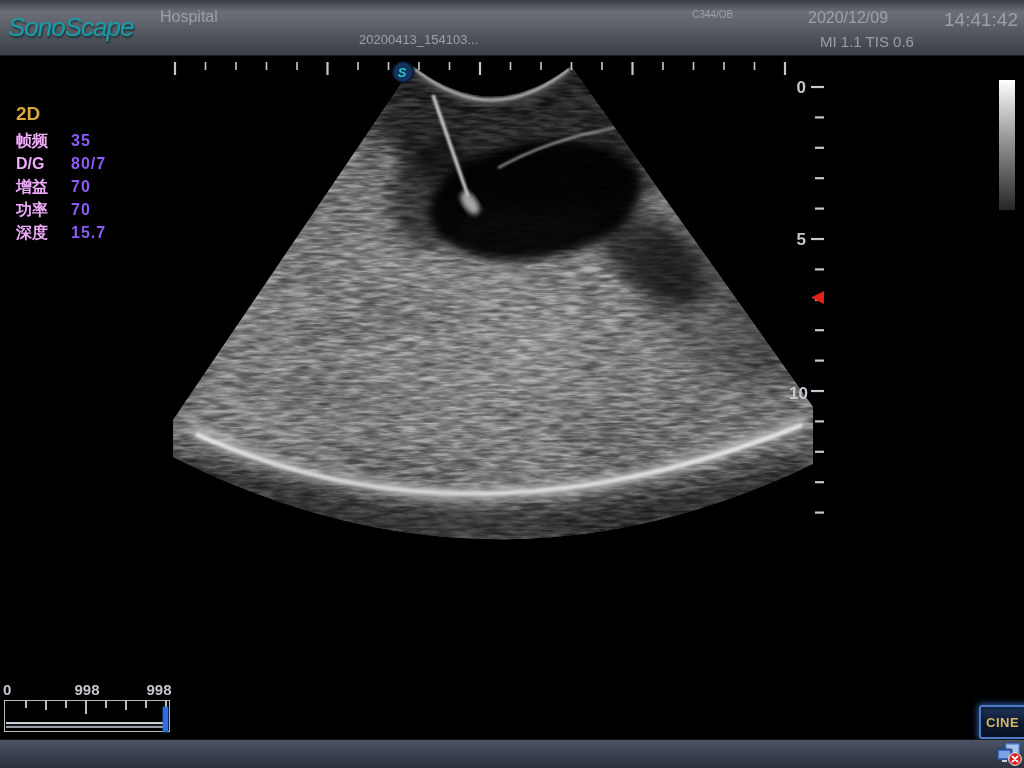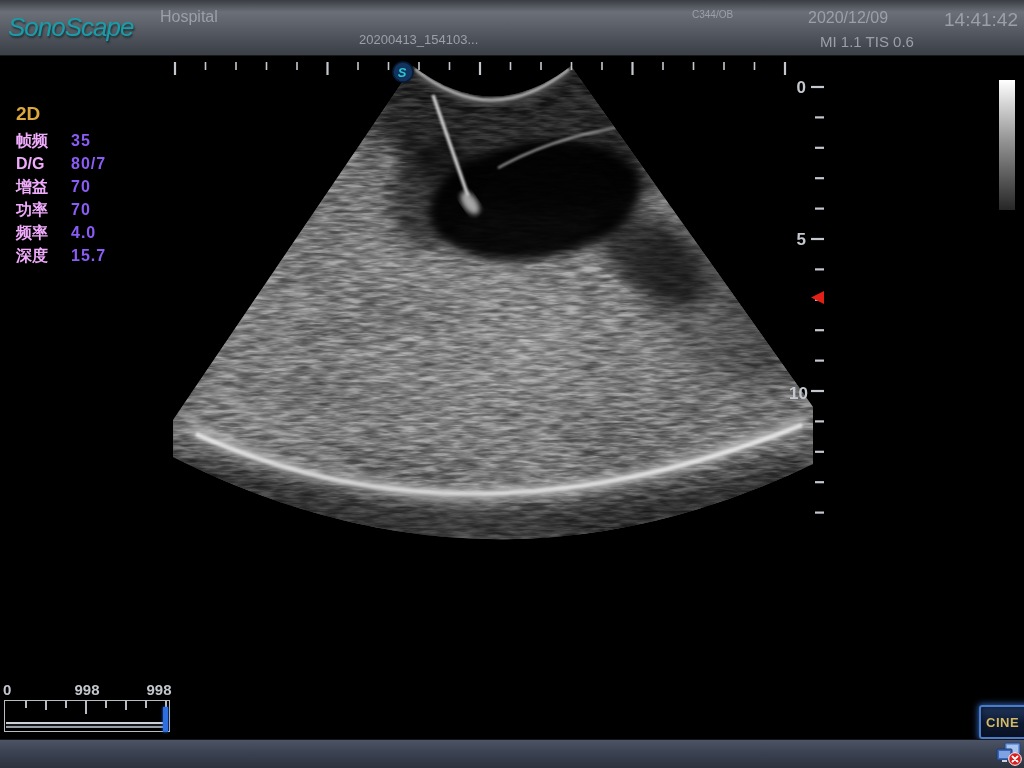--- a/index.html
+++ b/index.html
@@ -220,24 +220,20 @@
       </div>
       <div class="prow">
         <span class="lab">增益</span>
         <span class="val">70</span>
       </div>
       <div class="prow">
         <span class="lab">功率</span>
         <span class="val">70</span>
       </div>
       <div class="prow">
-        <span class="lab">频率</span>
-        <span class="val">4.0</span>
-      </div>
-      <div class="prow">
         <span class="lab">深度</span>
         <span class="val">15.7</span>
       </div>
     </div>
 </div>
 
 <div class="cine-labels">
   <span class="l0">0</span>
   <span class="l1">998</span>
   <span class="l2">998</span>

